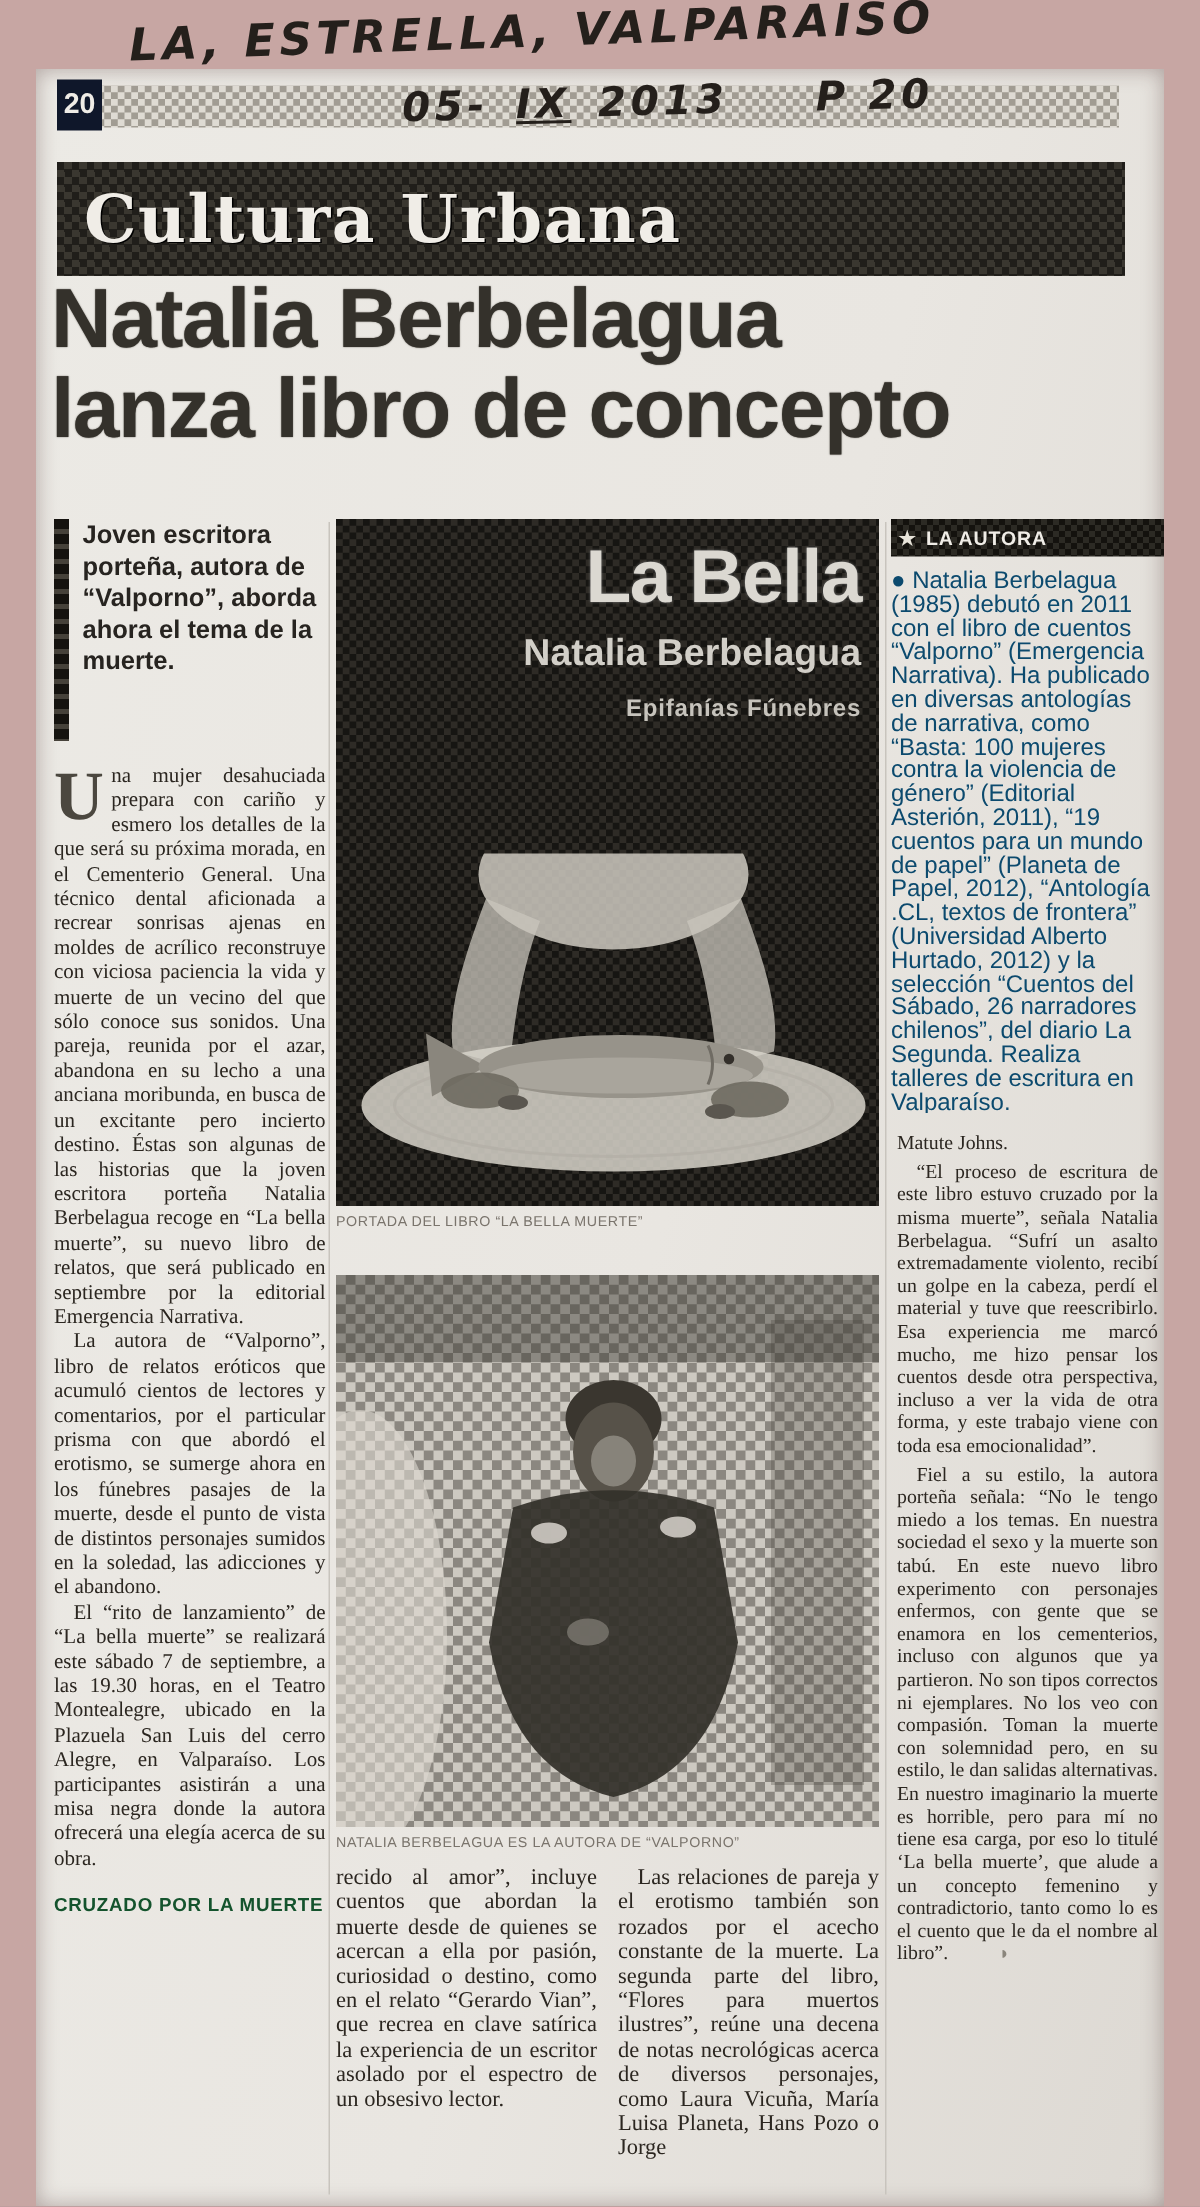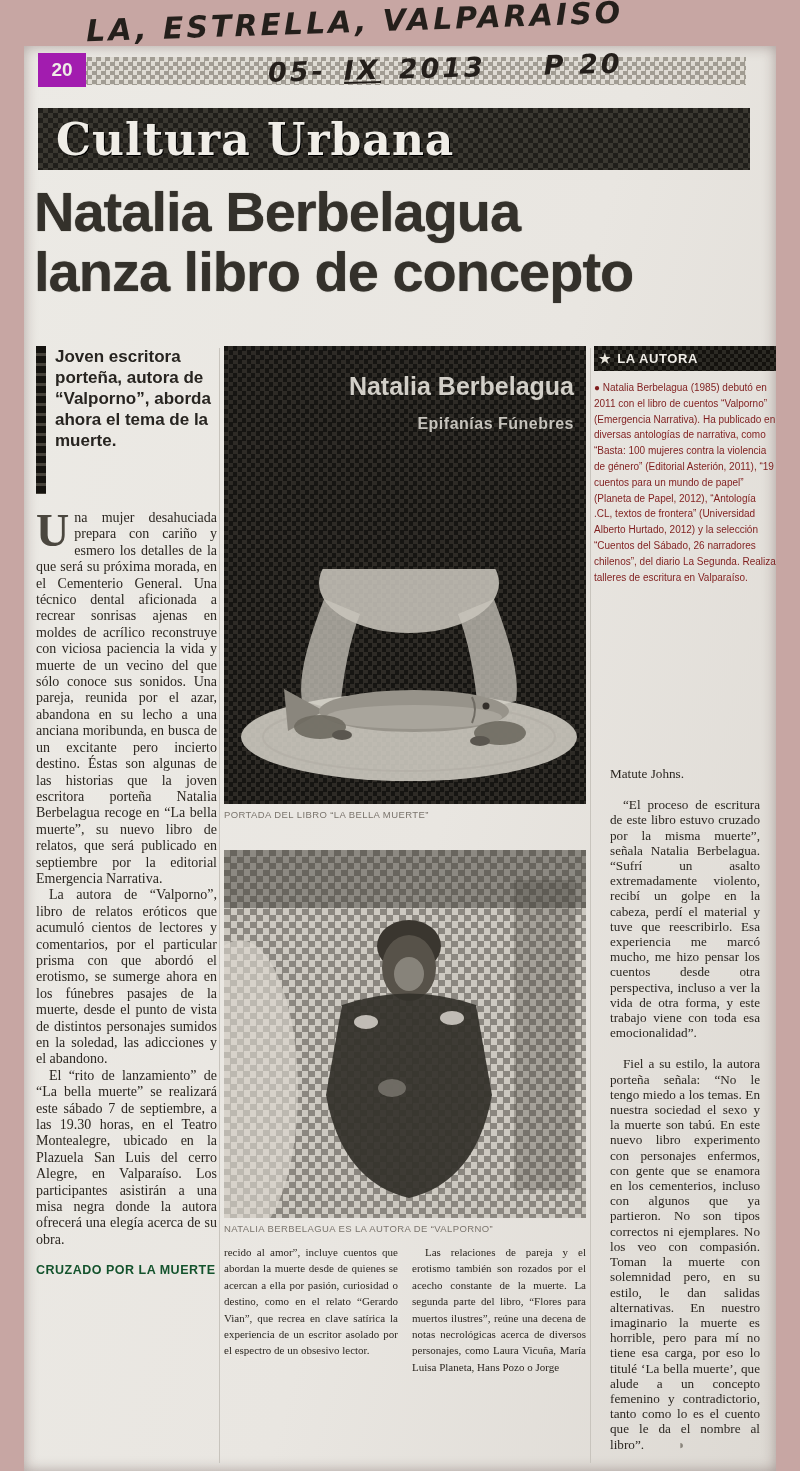--- a/index.html
+++ b/index.html
@@ -10,27 +10,27 @@
          box-shadow:0 0 14px rgba(60,30,30,.35) inset;}
   
   .hand{position:absolute;font-family:"DejaVu Sans",sans-serif;font-style:italic;
         color:#241f1b;transform:rotate(-2deg);letter-spacing:3px;font-weight:bold;}
   .hand1{left:86px;top:4px;font-size:30px;}
   .hand2{left:268px;top:52px;font-size:27px;z-index:5;transform:rotate(-1.5deg);}
   .hand2 span{margin-right:18px;}
   .hand2 .mon{text-decoration:underline;}
   .hand2 .pref{margin-left:40px;}
   
-  .badge{position:absolute;left:38px;top:53px;width:48px;height:34px;background:#a21caf;
+  .badge{position:absolute;left:38px;top:53px;width:30px;height:34px;background:#0f172a;
          color:#efece6;font-family:"Liberation Sans",sans-serif;font-weight:bold;font-size:19px;
          display:flex;align-items:center;justify-content:center;z-index:4;}
   .strip{position:absolute;left:38px;top:57px;width:708px;height:28px;
          background:repeating-conic-gradient(#99948a 0% 25%,#ddd9d1 0% 50%) 0 0/9px 9px;opacity:.9;}
   
-  .banner{position:absolute;left:38px;top:108px;width:712px;height:62px;
+  .banner{position:absolute;left:38px;top:108px;width:712px;height:76px;
           background:repeating-conic-gradient(#3a3730 0% 25%,#201e1a 0% 50%) 0 0/10px 10px;
           display:flex;align-items:center;}
   .banner-title{font-family:"DejaVu Serif",serif;font-weight:bold;color:#f0ede7;
           font-size:44px;padding-left:18px;letter-spacing:1px;text-shadow:1px 1px 0 #000;}
   
   .headline{position:absolute;left:34px;top:182px;width:700px;line-height:1.08;
             font-family:"Liberation Sans",sans-serif;font-weight:800;font-size:56px;
             color:#34312b;letter-spacing:-1px;text-shadow:0 0 1px #55514a;}
   
   .vrule{position:absolute;top:348px;width:1px;height:1115px;background:#c8c4bd;}
@@ -56,35 +56,35 @@
          font-family:"Liberation Sans",sans-serif;font-weight:800;color:#dbd8d1;}
   .cover-t{font-size:50px;line-height:.98;letter-spacing:-1px;text-shadow:0 0 2px #777;}
   .cover-author{font-size:25px;margin-top:12px;color:#d2cfc8;}
   .cover-subtitle{font-size:16px;margin-top:14px;color:#c6c3bc;letter-spacing:.5px;}
   .cover-art{position:absolute;left:0;bottom:0;width:362px;height:235px;}
   .caption{font-family:"Liberation Sans",sans-serif;font-size:9.5px;letter-spacing:.4px;
            color:#7a746c;margin-top:5px;}
   .photo{position:relative;width:362px;height:368px;margin-top:30px;
          background:repeating-conic-gradient(#8b8780 0% 25%,#cdc9c1 0% 50%) 0 0/13px 13px;overflow:hidden;}
   .mid-cols{display:flex;gap:14px;margin-top:10px;}
-  .mid-col{width:174px;height:216px;overflow:hidden;font-size:11px;line-height:16.4px;
+  .mid-col{width:174px;height:216px;overflow:hidden;font-size:15px;line-height:16.4px;
            text-align:justify;}
   .mid-col p{margin:0;}
   .midc2 p{text-indent:13px;}
   
   .col-right{position:absolute;left:594px;top:346px;width:182px;height:1122px;overflow:hidden;}
   .sidebar{height:396px;overflow:hidden;}
   .sidebar-head{height:25px;background:repeating-conic-gradient(#2c2a24 0% 25%,#14120e 0% 50%) 0 0/8px 8px;
                 display:flex;align-items:center;color:#f0ede7;
                 font-family:"Liberation Sans",sans-serif;font-weight:bold;font-size:13px;letter-spacing:.6px;}
   .sidebar-head .star{color:#e8e4da;margin:0 6px 0 5px;font-size:13px;}
-  .sidebar-body{font-family:"Liberation Sans",sans-serif;font-size:10px;line-height:15.8px;
-                color:#7f1d1d;padding-top:9px;}
+  .sidebar-body{font-family:"Liberation Sans",sans-serif;font-size:16px;line-height:15.8px;
+                color:#0c4a6e;padding-top:9px;}
   .right-text{margin-top:8px;font-size:13.2px;line-height:15.2px;text-align:justify;height:716px;overflow:hidden;}
-  .right-text p{margin:16px;}
+  .right-text p{margin:4px;}
   .right-text p.ind{text-indent:13px;}
   .endmark{color:#8a857c;font-size:12px;margin-left:34px;}
 </style>
 </head>
 <body>
 
 <div class="page">
   <div class="paper"></div>
 
   <div class="hand hand1">LA, ESTRELLA, VALPARAISO</div>
@@ -117,20 +117,21 @@
       <p><span class="dropcap">U</span><span>na mujer desahuciada prepara con cariño y esmero los detalles de la que será su próxima morada, en el Cementerio General. Una técnico dental aficionada a recrear sonrisas ajenas en moldes de acrílico reconstruye con viciosa paciencia la vida y muerte de un vecino del que sólo conoce sus sonidos. Una pareja, reunida por el azar, abandona en su lecho a una anciana moribunda, en busca de un excitante pero incierto destino. Éstas son algunas de las historias que la joven escritora porteña Natalia Berbelagua recoge en “La bella muerte”, su nuevo libro de relatos, que será publicado en septiembre por la editorial Emergencia Narrativa.</span></p>
       <p class="ind">La autora de “Valporno”, libro de relatos eróticos que acumuló cientos de lectores y comentarios, por el particular prisma con que abordó el erotismo, se sumerge ahora en los fúnebres pasajes de la muerte, desde el punto de vista de distintos personajes sumidos en la soledad, las adicciones y el abandono.</p>
       <p class="ind">El “rito de lanzamiento” de “La bella muerte” se realizará este sábado 7 de septiembre, a las 19.30 horas, en el Teatro Montealegre, ubicado en la Plazuela San Luis del cerro Alegre, en Valparaíso. Los participantes asistirán a una misa negra donde la autora ofrecerá una elegía acerca de su obra.</p>
       <div class="subhead">CRUZADO POR LA MUERTE</div>
     </div>
   </div>
 
   <div class="col-center">
     <div class="cover">
       <div class="cover-titleblock">
+        <div class="cover-t">La Bella</div>
         <div class="cover-author">Natalia Berbelagua</div>
         <div class="cover-subtitle">Epifanías Fúnebres</div>
       </div>
       <svg class="cover-art" viewBox="0 0 362 235">
         <ellipse cx="185" cy="14" rx="90" ry="50" fill="#d3cfc6" opacity="0.82"></ellipse>
         <path d="M100,30 C85,70 74,105 78,132 L116,142 C119,106 126,70 136,45 Z" fill="#c9c5bc" opacity="0.75"></path>
         <path d="M270,30 C285,70 296,105 292,132 L254,142 C251,106 244,70 234,45 Z" fill="#c9c5bc" opacity="0.75"></path>
         <ellipse cx="185" cy="168" rx="168" ry="44" fill="#d7d3ca" opacity="0.85"></ellipse>
         <ellipse cx="185" cy="168" rx="146" ry="34" fill="none" stroke="#b2aea5" stroke-width="2" opacity="0.7"></ellipse>
         <polygon points="100,142 60,120 64,162" fill="#8a867d"></polygon>

